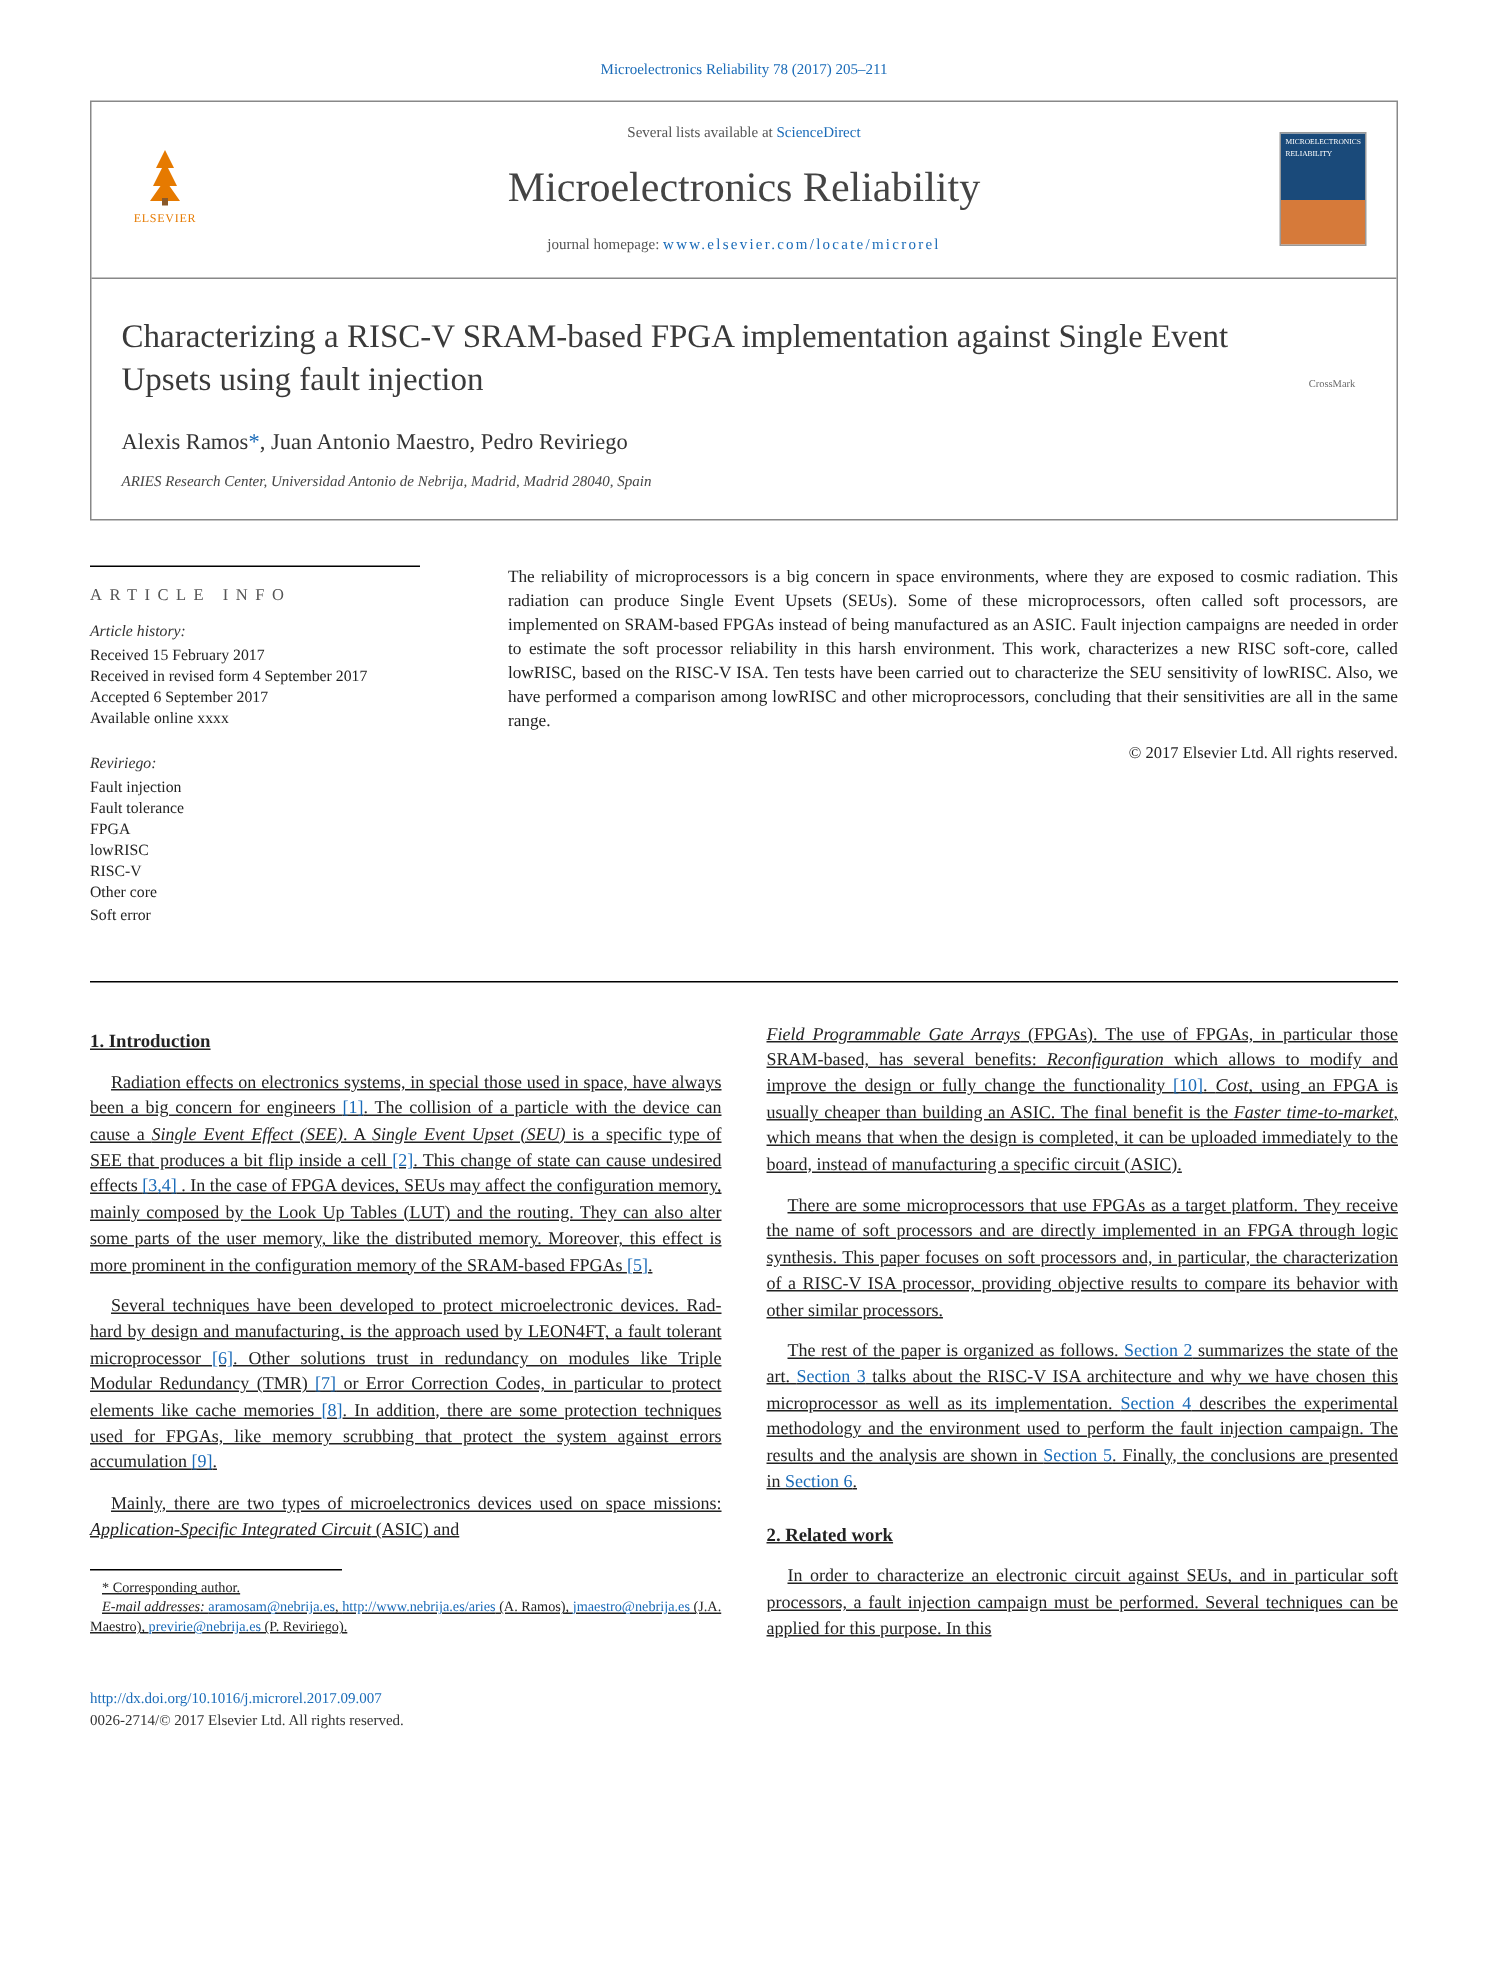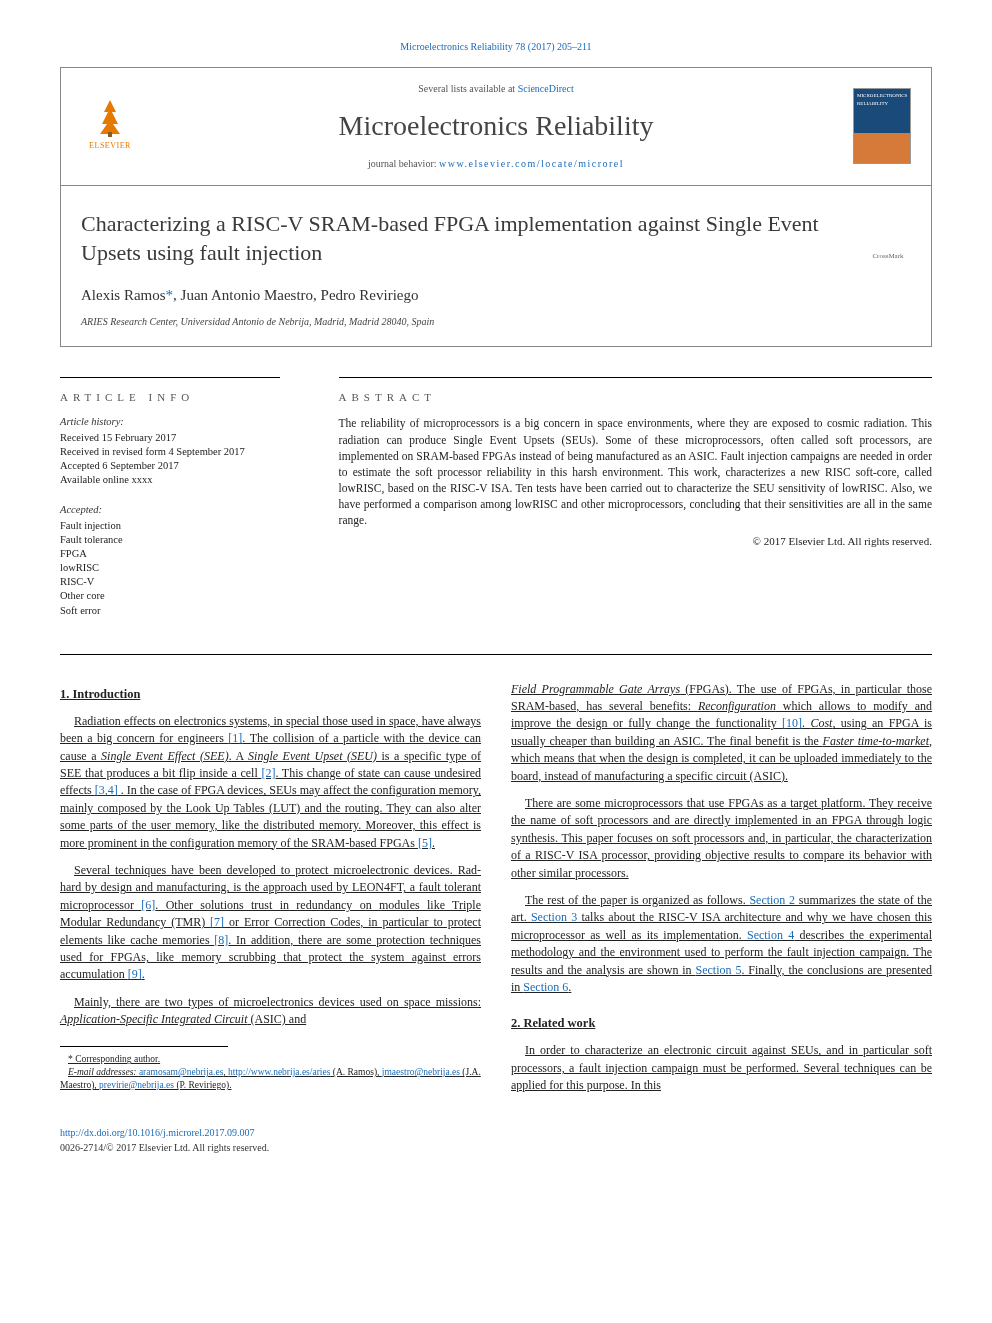--- a/index.html
+++ b/index.html
@@ -208,21 +208,21 @@
         <rect x="18" y="38" width="4" height="5" fill="#8a5a2a"></rect>
       </svg>
       <div class="elsevier-logo-text">ELSEVIER</div>
     </div>
     <div class="journal-center">
       <div class="contents-line">
         <span>Several lists available at </span><a href="#">ScienceDirect</a>
       </div>
       <div class="journal-title">Microelectronics Reliability</div>
       <div class="journal-homepage">
-        <span>journal behavior: </span><a href="#">www.elsevier.com/locate/microrel</a>
+        <span>journal homepage: </span><a href="#">www.elsevier.com/locate/microrel</a>
       </div>
     </div>
     <div class="journal-cover">MICROELECTRONICS RELIABILITY</div>
   </div>
 
   <div class="article-header">
     <div class="title-row">
       <h1 class="article-title">Characterizing a RISC-V SRAM-based FPGA implementation against Single Event Upsets using fault injection</h1>
       <div class="crossmark">
         <svg viewBox="0 0 34 34">
@@ -244,32 +244,31 @@
   <div class="article-info">
     <div class="info-heading info-heading-thin">ARTICLE INFO</div>
     <div class="info-block">
       <div class="info-subheading">Article history:</div>
       <div>Received 15 February 2017</div>
       <div>Received in revised form 4 September 2017</div>
       <div>Accepted 6 September 2017</div>
       <div>Available online xxxx</div>
     </div>
     <div class="info-block">
-      <div class="info-subheading">Accepted:</div>
+      <div class="info-subheading">Reviriego:</div>
       <div>Fault injection</div>
       <div>Fault tolerance</div>
       <div>FPGA</div>
       <div>lowRISC</div>
       <div>RISC-V</div>
       <div>Other core</div>
       <div>Soft error</div>
     </div>
   </div>
   <div class="abstract-col">
-    <div class="abstract-heading">ABSTRACT</div>
     <div class="abstract-text">The reliability of microprocessors is a big concern in space environments, where they are exposed to cosmic radiation. This radiation can produce Single Event Upsets (SEUs). Some of these microprocessors, often called soft processors, are implemented on SRAM-based FPGAs instead of being manufactured as an ASIC. Fault injection campaigns are needed in order to estimate the soft processor reliability in this harsh environment. This work, characterizes a new RISC soft-core, called lowRISC, based on the RISC-V ISA. Ten tests have been carried out to characterize the SEU sensitivity of lowRISC. Also, we have performed a comparison among lowRISC and other microprocessors, concluding that their sensitivities are all in the same range.</div>
     <div class="copyright-line">© 2017 Elsevier Ltd. All rights reserved.</div>
   </div>
 </div>
 
 <div class="body-columns">
   <div class="section-heading">1. Introduction</div>
 
   <p><span>Radiation effects on electronics systems, in special those used in space, have always been a big concern for engineers </span><a href="#" class="ref-link">[1]</a><span>. The collision of a particle with the device can cause a </span><span class="em">Single Event Effect (SEE)</span><span>. A </span><span class="em">Single Event Upset (SEU)</span><span> is a specific type of SEE that produces a bit flip inside a cell </span><a href="#" class="ref-link">[2]</a><span>. This change of state can cause undesired effects </span><a href="#" class="ref-link">[3,4]</a><span> . In the case of FPGA devices, SEUs may affect the configuration memory, mainly composed by the Look Up Tables (LUT) and the routing. They can also alter some parts of the user memory, like the distributed memory. Moreover, this effect is more prominent in the configuration memory of the SRAM-based FPGAs </span><a href="#" class="ref-link">[5]</a><span>.</span></p>
 

